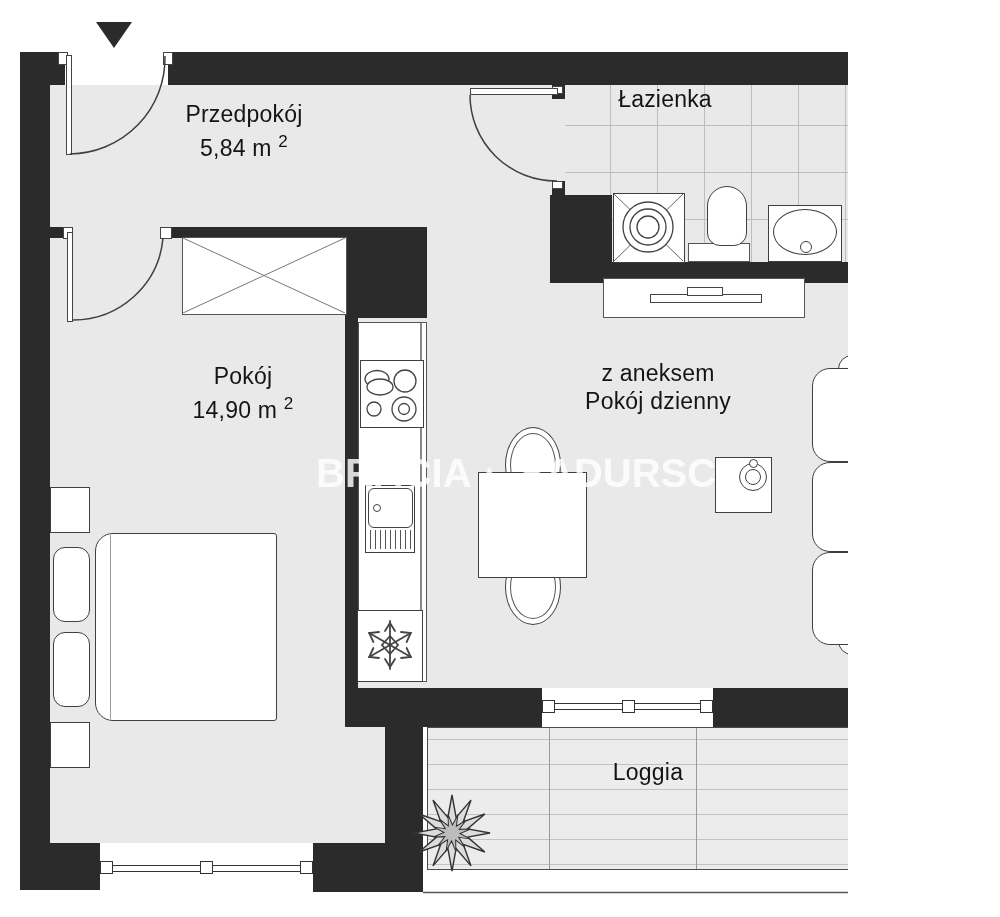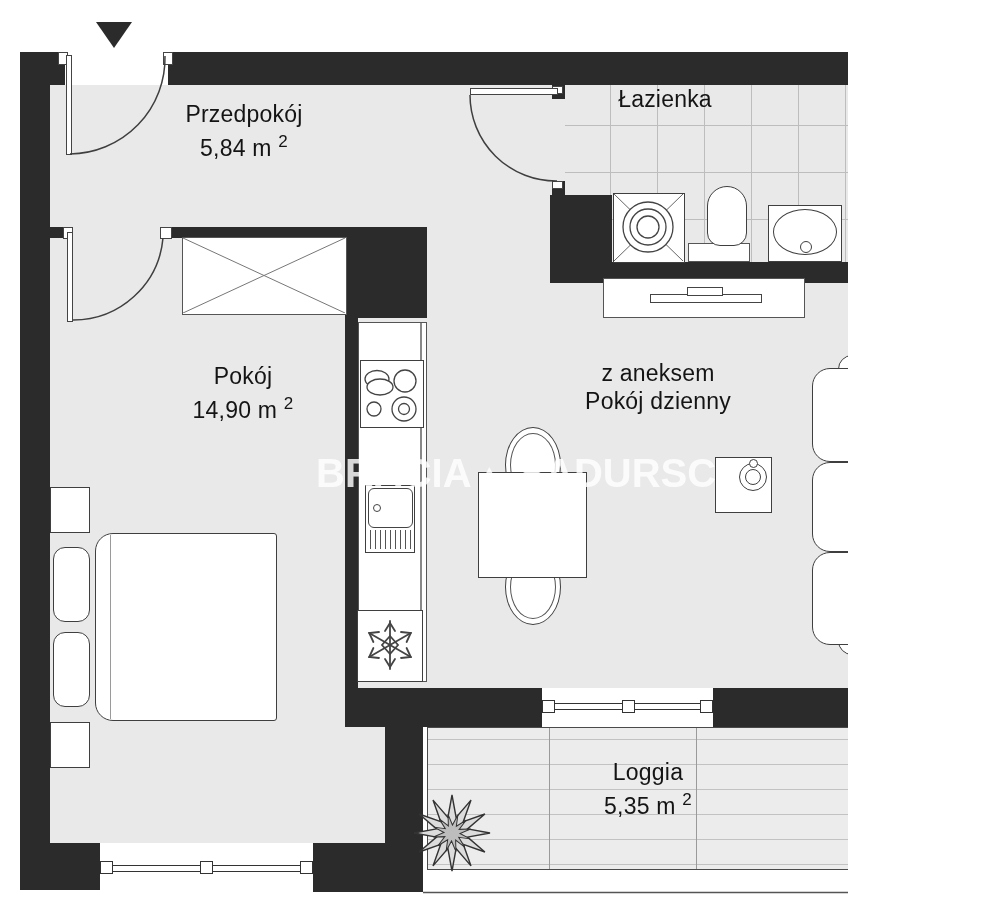--- a/index.html
+++ b/index.html
@@ -224,21 +224,20 @@
   <div class="rlabel" style="left:133px;top:362px;width:220px;">
     <div>Pokój</div>
     <div><span>14,90 m</span> <sup>2</sup></div>
   </div>
   <div class="rlabel" style="left:548px;top:359px;width:220px;">
     <div>z aneksem</div>
     <div>Pokój dzienny</div>
   </div>
   <div class="rlabel" style="left:538px;top:758px;width:220px;">
     <div>Loggia</div>
-    <div><span>5,35 m</span> <sup>2</sup></div>
   </div>
 
   <div class="wm">
     <span>BRACIA</span><span class="tri">▲</span>
     <span>SADURSCY</span>
   </div>
 
 </div>
 
 </body></html>

